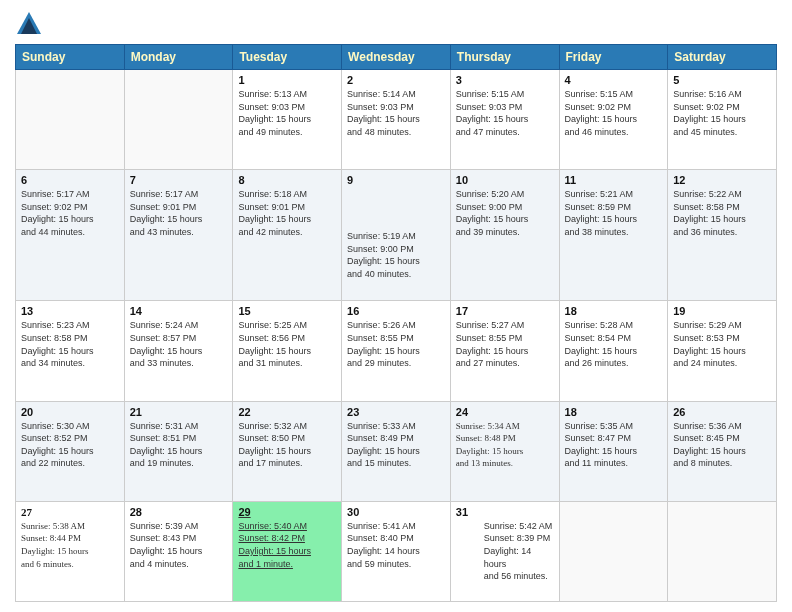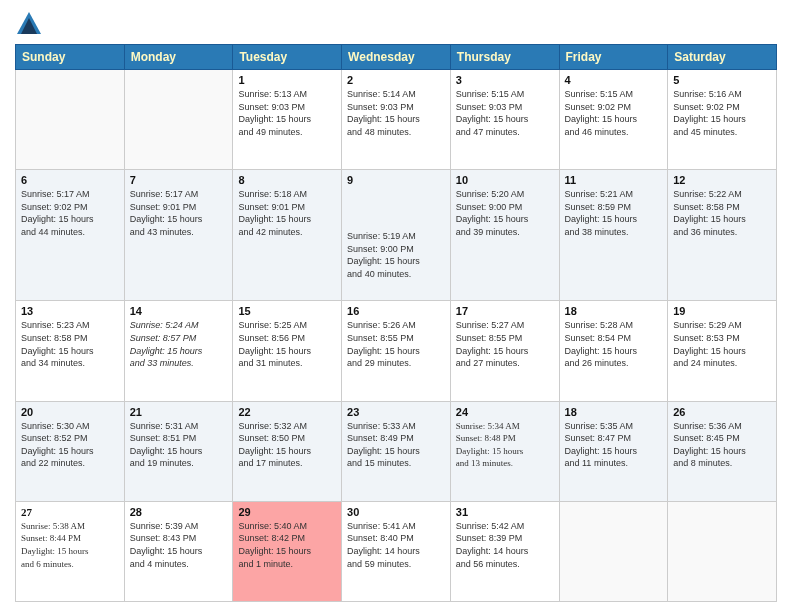--- a/index.html
+++ b/index.html
@@ -228,21 +228,21 @@
         <tr>
           <td style="background: rgb(255, 255, 255);">
             <span class="day-num">13</span>
             <div class="cell-content" style="white-space: pre-line;">Sunrise: 5:23 AM
 Sunset: 8:58 PM
 Daylight: 15 hours
 and 34 minutes.</div>
           </td>
           <td style="background: rgb(255, 255, 255); margin-top: 30px;">
             <span class="day-num">14</span>
-            <div class="cell-content" style="white-space: pre-line; font-style: italic;">Sunrise: 5:24 AM
+            <div class="cell-content" style="white-space: pre-line;">Sunrise: 5:24 AM
 Sunset: 8:57 PM
 Daylight: 15 hours
 and 33 minutes.</div>
           </td>
           <td style="background: rgb(255, 255, 255);">
             <span class="day-num">15</span>
             <div class="cell-content" style="white-space: pre-line;">Sunrise: 5:25 AM
 Sunset: 8:56 PM
 Daylight: 15 hours
 and 31 minutes.</div>
@@ -335,37 +335,37 @@
 Daylight: 15 hours
 and 6 minutes.</div>
           </td>
           <td style="background: rgb(255, 255, 255);">
             <span class="day-num">28</span>
             <div class="cell-content" style="white-space: pre-line;">Sunrise: 5:39 AM
 Sunset: 8:43 PM
 Daylight: 15 hours
 and 4 minutes.</div>
           </td>
-          <td style="background: #fca5a5;">
+          <td style="background: #86efac; text-decoration: underline;">
             <span class="day-num">29</span>
             <div class="cell-content" style="white-space: pre-line;">Sunrise: 5:40 AM
 Sunset: 8:42 PM
 Daylight: 15 hours
 and 1 minute.</div>
           </td>
           <td style="background: rgb(255, 255, 255);">
             <span class="day-num">30</span>
             <div class="cell-content" style="white-space: pre-line;">Sunrise: 5:41 AM
 Sunset: 8:40 PM
 Daylight: 14 hours
 and 59 minutes.</div>
           </td>
           <td style="background: rgb(255, 255, 255);">
             <span class="day-num">31</span>
-            <div class="cell-content" style="white-space: pre-line;">Sunrise: 5:42 AM
+            <div class="cell-content" style="white-space: pre-line; margin-left: 28px;">Sunrise: 5:42 AM
 Sunset: 8:39 PM
 Daylight: 14 hours
 and 56 minutes.</div>
           </td>
           <td class="empty-cell"></td>
           <td class="empty-cell"></td>
         </tr>
       </tbody>
   </table>
 </div>

